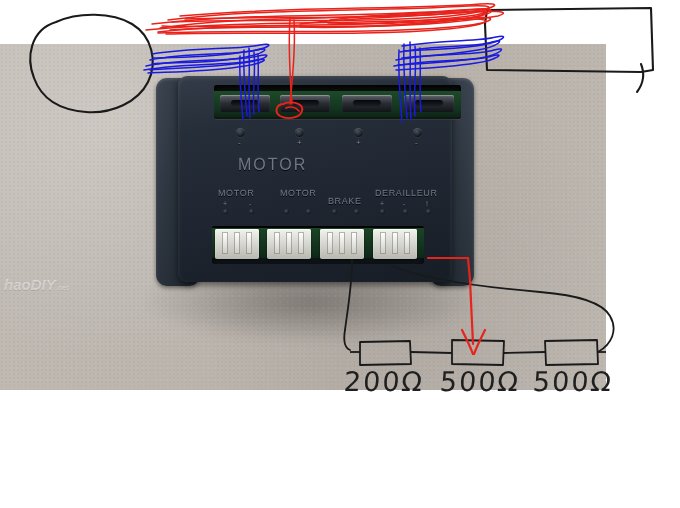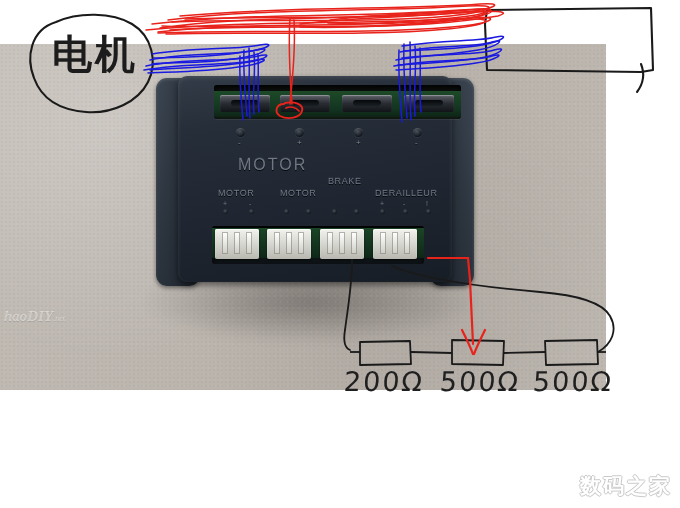--- a/index.html
+++ b/index.html
@@ -117,22 +117,22 @@
   }
   .ohm{
     position:absolute;color:#1f1f1f;font-family:"DejaVu Sans",sans-serif;
     font-size:27px;font-weight:400;letter-spacing:2px;white-space:nowrap;
     transform:skewX(-4deg);
   }
 
   
   #wm-left{
     position:absolute;left:4px;top:232px;color:rgba(255,255,255,.42);
-    font-family:Liberation Serif, serif;font-size:15px;font-weight:700;
-    font-style:italic;letter-spacing:0px;text-shadow:0 1px 0 rgba(0,0,0,.10);margin-top:32px;
+    font-family:Liberation Sans, sans-serif;font-size:15px;font-weight:700;
+    font-style:italic;letter-spacing:0px;text-shadow:0 1px 0 rgba(0,0,0,.10);
   }
   #wm-left span.sm{font-size:8px;font-weight:400;}
   #wm-right{position:absolute;right:8px;bottom:10px;text-align:right;}
   #wm-cn{
     color:#ffffff;font-family:"DejaVu Sans",sans-serif;font-size:21px;font-weight:700;
     letter-spacing:2px;line-height:23px;
     text-shadow:-1px 0 #c9c9c9,0 1px #c9c9c9,1px 0 #c9c9c9,0 -1px #c9c9c9;
   }
   #wm-en{
     color:#ffffff;font-family:"Liberation Sans",sans-serif;font-size:15px;font-weight:700;
@@ -176,21 +176,21 @@
 
       <div class="polarity" style="left:60px;top:63px">-</div>
       <div class="polarity" style="left:119px;top:63px">+</div>
       <div class="polarity" style="left:178px;top:63px">+</div>
       <div class="polarity" style="left:237px;top:63px">-</div>
 
       <div class="engrave big" style="left:60px;top:80px">MOTOR</div>
 
       <div class="engrave small" style="left:40px;top:112px">MOTOR</div>
       <div class="engrave small" style="left:102px;top:112px">MOTOR</div>
-      <div class="engrave small" style="left:150px;top:100px">BRAKE</div>
+      <div class="engrave small" style="left:150px;top:120px">BRAKE</div>
       <div class="engrave small" style="left:197px;top:112px">DERAILLEUR</div>
 
       <div class="pinsign" style="left:45px;top:124px">+</div>
       <div class="pinsign" style="left:71px;top:124px">-</div>
       <div class="pinsign" style="left:202px;top:124px">+</div>
       <div class="pinsign" style="left:225px;top:124px">-</div>
       <div class="pinsign" style="left:248px;top:124px">!</div>
 
       <div class="pin" style="left:45px;top:133px"></div>
       <div class="pin" style="left:71px;top:133px"></div>
@@ -294,23 +294,21 @@
     </g>
 
     <g stroke="#e8231c" fill="none" stroke-width="2.2" stroke-linecap="round">
       <path d="M428 258 L 468 258 L 470 280 C 471 300, 472 320, 473 344"></path>
       <path d="M462 330 C 466 338, 470 346, 473 354"></path>
       <path d="M485 330 C 481 338, 477 346, 474 354"></path>
     </g>
 
   </svg>
 
-  <div class="cjk" style="left:52px;top:27px">电机</div>
 
   <div class="ohm" style="left:344px;top:366px">200Ω</div>
   <div class="ohm" style="left:440px;top:366px">500Ω</div>
   <div class="ohm" style="left:533px;top:366px">500Ω</div>
 
   <div id="wm-right">
-    <div id="wm-cn">数码之家</div>
   </div>
 
 </div>
 
 </body></html>

